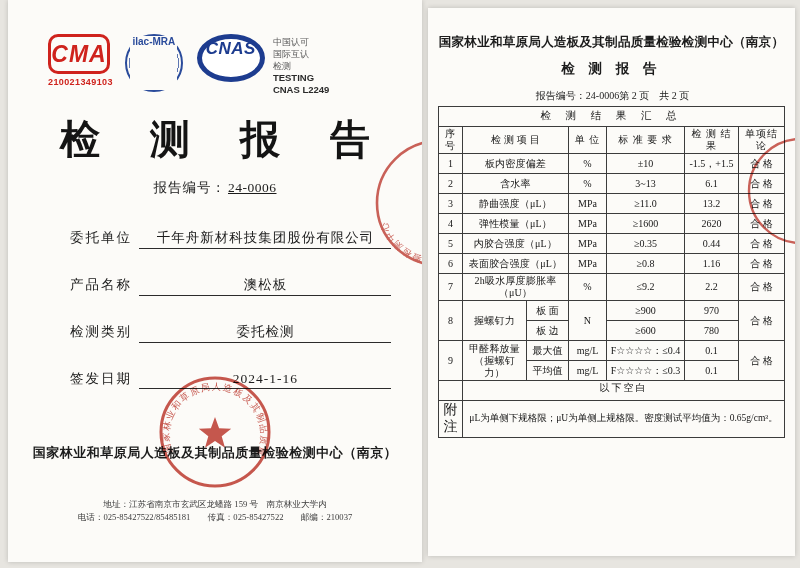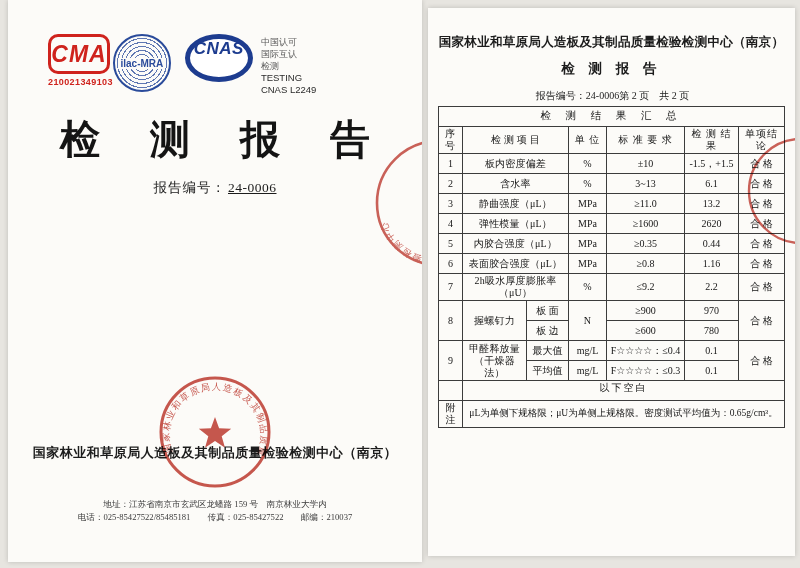--- a/index.html
+++ b/index.html
@@ -12,33 +12,33 @@
 
   
   .logo-row { display:flex; align-items:flex-start; margin:34px 0 0 40px; }
   .cma-block { text-align:center; }
   .cma-box { width:62px; height:40px; border:3px solid #cf231d; border-radius:10px;
              display:flex; align-items:center; justify-content:center;
              color:#cf231d; font-weight:800; font-size:23px; font-style:italic;
              font-family:"Liberation Sans",sans-serif; letter-spacing:1px; }
   .cma-num { font-size:9px; color:#cf231d; font-weight:700; margin-top:3px;
              font-family:"Liberation Sans",sans-serif; letter-spacing:.4px; }
-  .ilac-circle { width:58px; height:58px; border-radius:50%; 
+  .ilac-circle { width:58px; height:58px; border-radius:50%; margin-left:12px;
              border:2px solid #2a4b9b;
              background:repeating-radial-gradient(circle at 50% 50%, rgba(42,75,155,.75) 0 1px, transparent 1px 4px);
-             display:flex; align-items:center; justify-content:center; }
+             display:flex; justify-content:center; }
   .ilac-circle span { background:#fcfbf8; color:#2a4b9b; font-weight:700; font-size:10px;
              font-family:"Liberation Sans",sans-serif; padding:0 2px; }
   .cnas-oval { width:68px; height:48px; margin-left:14px; border:5px solid #1d3c8f; border-radius:50%;
              display:flex; align-items:flex-start; justify-content:center; background:#fff; }
   .cnas-oval span { color:#1d3c8f; font-weight:800; font-style:italic; font-size:17px;
              font-family:"Liberation Sans",sans-serif; letter-spacing:.5px; }
   .cert-text { margin-left:8px; margin-top:2px; font-family:"Liberation Sans",sans-serif; }
   .cert-text div { font-size:9px; color:#5a5a5a; line-height:12px; }
-  .cert-text div.b { color:#2b2b2b; font-weight:400; font-size:9.5px; }
+  .cert-text div.b { color:#2b2b2b; font-weight:700; font-size:9.5px; }
 
   .doc-title { margin-top:16px; text-align:center; font-size:40px; font-weight:700;
                letter-spacing:20px; padding-left:20px; color:#141414; }
   .report-no-line { text-align:center; margin-top:12px; font-size:13.5px; letter-spacing:1px; }
   .report-no-line .rn { letter-spacing:.5px; margin-left:2px;text-decoration:underline; }
 
   .fields { margin:32px 0 0 62px; }
   .field { margin-bottom:27px; font-size:13.5px; white-space:nowrap; }
   .flabel { letter-spacing:2px; }
   .fvalue { display:inline-block; border-bottom:1.3px solid #2b2b2b; min-width:252px;
@@ -66,21 +66,21 @@
   table.results { border-collapse:collapse; margin:0 auto; width:346px; table-layout:fixed;
                   font-size:10px; color:#161616; }
   table.results td { border:1px solid #3c3c3c; text-align:center; padding:1px 2px;
                      height:20px; line-height:1.2; overflow:hidden; }
   table.results { border:1.5px solid #333; }
   td.t-title { height:17px; letter-spacing:6px; font-size:10.5px; }
   td.t-head { font-size:10px; letter-spacing:1px; }
   td.item { text-align:left; padding-left:5px; letter-spacing:.2px; }
   td.blank-cell { vertical-align:top; padding-top:3px; letter-spacing:2px; height:140px; }
   td.note-text { text-align:left; padding-left:6px; font-size:9.5px; height:24px; }
-  td.note-label { font-size:10px; }
+  td.note-label { font-size:14px; }
 
   .stamp-text { fill:#bf3a30; font-size:9.2px; letter-spacing:1.5px; }
 </style>
 </head>
 <body>
 
 <div class="page page-left">
 
   <div class="logo-row">
     <div class="cma-block">
@@ -103,20 +103,38 @@
       <div class="b">CNAS L2249</div>
     </div>
   </div>
 
   <div class="doc-title">检 测 报 告</div>
 
   <div class="report-no-line">
     <span>报告编号：</span><span class="rn">24-0006</span>
   </div>
 
+  <div class="fields">
+    <div class="field">
+      <span class="flabel">委托单位</span>
+      <span class="fvalue">千年舟新材科技集团股份有限公司</span>
+    </div>
+    <div class="field">
+      <span class="flabel">产品名称</span>
+      <span class="fvalue">澳松板</span>
+    </div>
+    <div class="field">
+      <span class="flabel">检测类别</span>
+      <span class="fvalue">委托检测</span>
+    </div>
+    <div class="field">
+      <span class="flabel">签发日期</span>
+      <span class="fvalue">2024-1-16</span>
+    </div>
+  </div>
 
   <div class="bottom-block">
     <div class="org1">国家林业和草原局人造板及其制品质量检验检测中心（南京）</div>
   </div>
   <div class="addr-block">
     <div>地址：江苏省南京市玄武区龙蟠路 159 号　南京林业大学内</div>
     <div>电话：025-85427522/85485181　　传真：025-85427522　　邮编：210037</div>
   </div>
 
   <svg class="stamp stamp-main" viewBox="0 0 120 120">
@@ -230,21 +248,21 @@
       <td>970</td>
       <td rowspan="2">合 格</td>
     </tr>
     <tr>
       <td>板 边</td>
       <td>≥600</td>
       <td>780</td>
     </tr>
     <tr>
       <td rowspan="2">9</td>
-      <td class="item" rowspan="2">甲醛释放量（干燥器法）</td>
+      <td class="item" rowspan="2">甲醛释放量（握螺钉力）</td>
       <td>最大值</td>
       <td>mg/L</td>
       <td>F☆☆☆☆：≤0.4</td>
       <td>0.1</td>
       <td rowspan="2">合 格</td>
     </tr>
     <tr>
       <td>平均值</td>
       <td>mg/L</td>
       <td>F☆☆☆☆：≤0.3</td>

